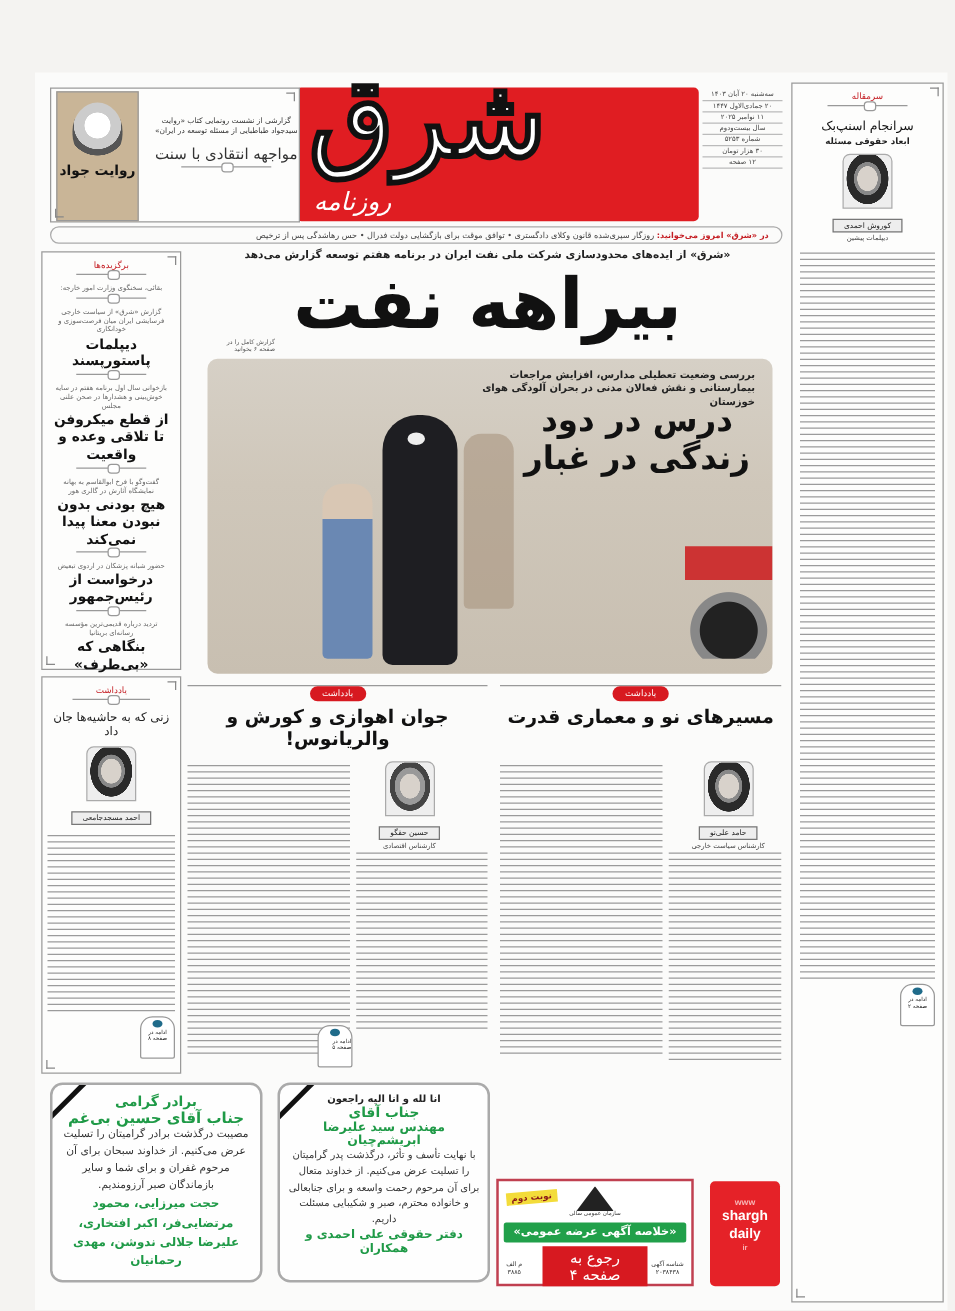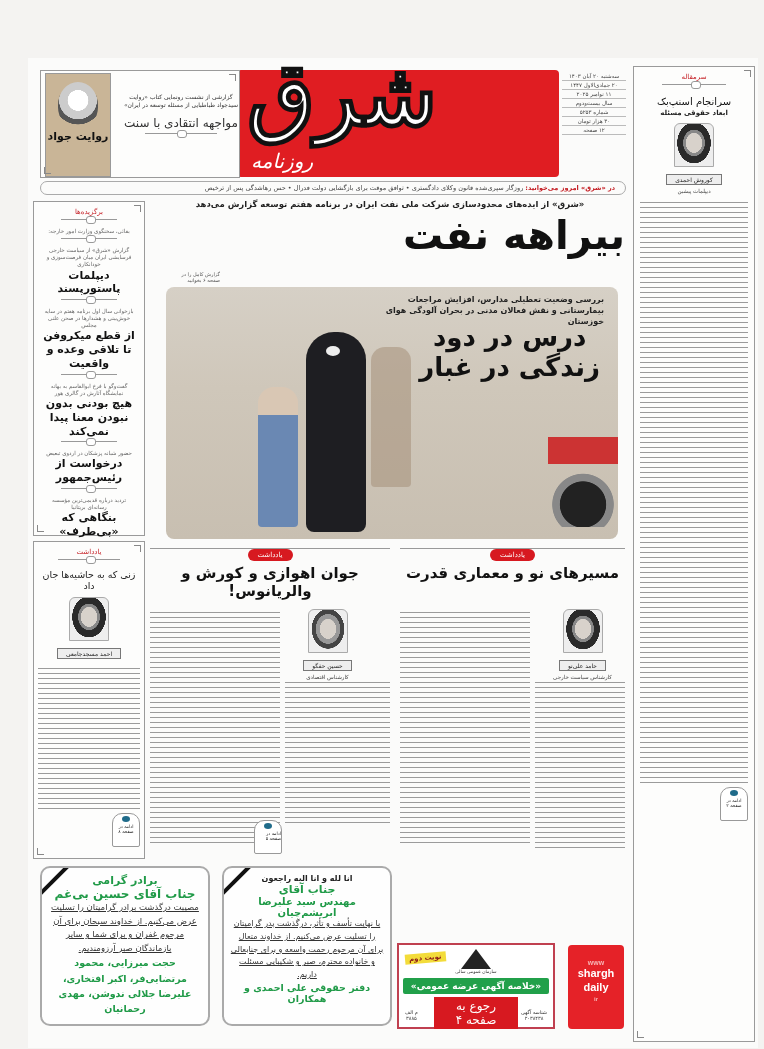--- a/index.html
+++ b/index.html
@@ -25,21 +25,21 @@
   #book .face { width: 40px; height: 46px; margin: 8px auto 2px; background: radial-gradient(circle at 50% 40%, #fff 0 30%, #ccc 31% 55%, #555 56% 70%, #c9b597 71%); border-radius: 50% 50% 45% 45%; }
   #book .title { font-size: 11px; font-weight: bold; color: #111; }
   #promo .txt { position: absolute; left: 80px; top: 22px; width: 120px; text-align: center; }
   #promo .kicker { font-size: 6px; color: #333; line-height: 1.4; }
   #promo .head { font-size: 12px; color: #333; margin-top: 6px; }
   
   #ticker { position: absolute; left: 40px; top: 181px; width: 586px; height: 14px; border: 1px solid #aaa; border-radius: 7px; font-size: 6.5px; padding: 2px 10px; white-space: nowrap; overflow: hidden; color: #444; }
   #ticker .lbl { color: #c41c22; font-weight: bold; }
   
   #kicker { position: absolute; left: 155px; top: 199px; width: 470px; text-align: center; font-size: 8.5px; font-weight: bold; color: #222; }
-  #mainhead { position: absolute; left: 155px; top: 212px; width: 470px; font-size: 40px; font-weight: bold; color: #111; line-height: 1.15; }
+  #mainhead { position: absolute; left: 155px; top: 212px; width: 470px; text-align: center; font-size: 56px; font-weight: bold; color: #111; line-height: 1.15; }
   #photo { position: absolute; left: 166px; top: 287px; width: 452px; height: 252px; border-radius: 8px; overflow: hidden; background: linear-gradient(180deg, #d6d0c6 0%, #cfc7ba 40%, #c8bfb1 100%); }
   #photo .mom { position: absolute; left: 140px; top: 45px; width: 60px; height: 200px; background: #1e1e22; border-radius: 28px 28px 8px 8px; }
   #photo .mom::before { content:""; position:absolute; left:20px; top:14px; width:14px; height:10px; background:#eee; border-radius:50%; }
   #photo .kid { position: absolute; left: 92px; top: 100px; width: 40px; height: 140px; background: linear-gradient(180deg,#d9c7b4 0 20%, #6a88b3 20% 100%); border-radius: 16px 16px 4px 4px; }
   #photo .man { position: absolute; left: 205px; top: 60px; width: 40px; height: 140px; background: #a8957e; opacity: .6; border-radius: 14px 14px 4px 4px; }
   #photo .bike { position: absolute; right: 0; top: 150px; width: 70px; height: 90px; background: radial-gradient(circle at 50% 75%, #222 0 30%, #888 31% 40%, transparent 41%), linear-gradient(#c33 0 30%, transparent 30%); }
   #photo .sub { position: absolute; right: 14px; top: 8px; width: 220px; text-align: right; font-size: 8px; font-weight: bold; color: #222; line-height: 1.35; }
   #photo .title { position: absolute; right: 18px; top: 36px; text-align: center; font-size: 26px; font-weight: bold; color: #111; line-height: 1.15; }
   #photo-caption { position: absolute; left: 170px; top: 271px; font-size: 5px; color: #555; width: 50px; }
   
@@ -63,21 +63,21 @@
   .cont-badge::before { content:""; position:absolute; left:9px; top:2px; width:8px; height:6px; background:#1f6b8a; border-radius: 50%; }
   
   .op { position: absolute; top: 548px; height: 312px; }
   .op .bar { border-top: 1px solid #999; position: relative; text-align: center; height: 12px; }
   .op .bar .redpill { position: relative; top: -7px; }
   .op .h { font-size: 15px; font-weight: bold; color: #111; text-align: center; margin-top: 4px; }
   
   .ad { position: absolute; top: 866px; height: 160px; border: 2px solid #aaa; border-radius: 10px; text-align: center; padding: 6px; background: #fefefe; overflow: hidden; }
   .ad::before { content:""; position:absolute; left:-8px; top:10px; width:40px; height:4px; background:#111; transform: rotate(-45deg); }
   .ad .g { color: #1f9a47; font-weight: bold; }
-  .ad .b { color: #333; font-size: 8.5px; line-height: 1.6; text-decoration: underline; }
+  .ad .b { color: #333; font-size: 8.5px; line-height: 1.6; }
   #tender { position: absolute; left: 397px; top: 943px; width: 158px; height: 86px; border: 2px solid #c04050; padding: 4px; text-align: center; background: #fff; }
   #tender .badge { position: absolute; left: 6px; top: 8px; background: #f3dc3a; font-size: 7px; font-weight: bold; padding: 1px 4px; transform: rotate(-5deg); color:#8a1818; }
   #tender .logo { width: 30px; height: 20px; margin: 0 auto; background: #222; clip-path: polygon(50% 0, 100% 100%, 0 100%); }
   #tender .org { font-size: 4.5px; color: #333; }
   #tender .green { background: #21a04a; color: #fff; font-size: 9px; font-weight: bold; padding: 3px 0; margin-top: 4px; border-radius: 2px; }
   #tender .redbar { background: #d71920; color: #fff; font-size: 12px; padding: 2px 8px; width: 84px; margin: 3px auto 9px; }
   #tender .side { position: absolute; bottom: 6px; font-size: 5px; color: #333; }
   #webbox { position: absolute; left: 568px; top: 945px; width: 56px; height: 84px; background: #e52228; border-radius: 4px; color: #fff; text-align: center; font-family: "Liberation Sans", sans-serif; font-weight: bold; padding-top: 14px; line-height: 1.2; }
   #webbox .w1 { font-size: 7px; color: #f7b5b5; }
   #webbox .w2 { font-size: 11px; }

